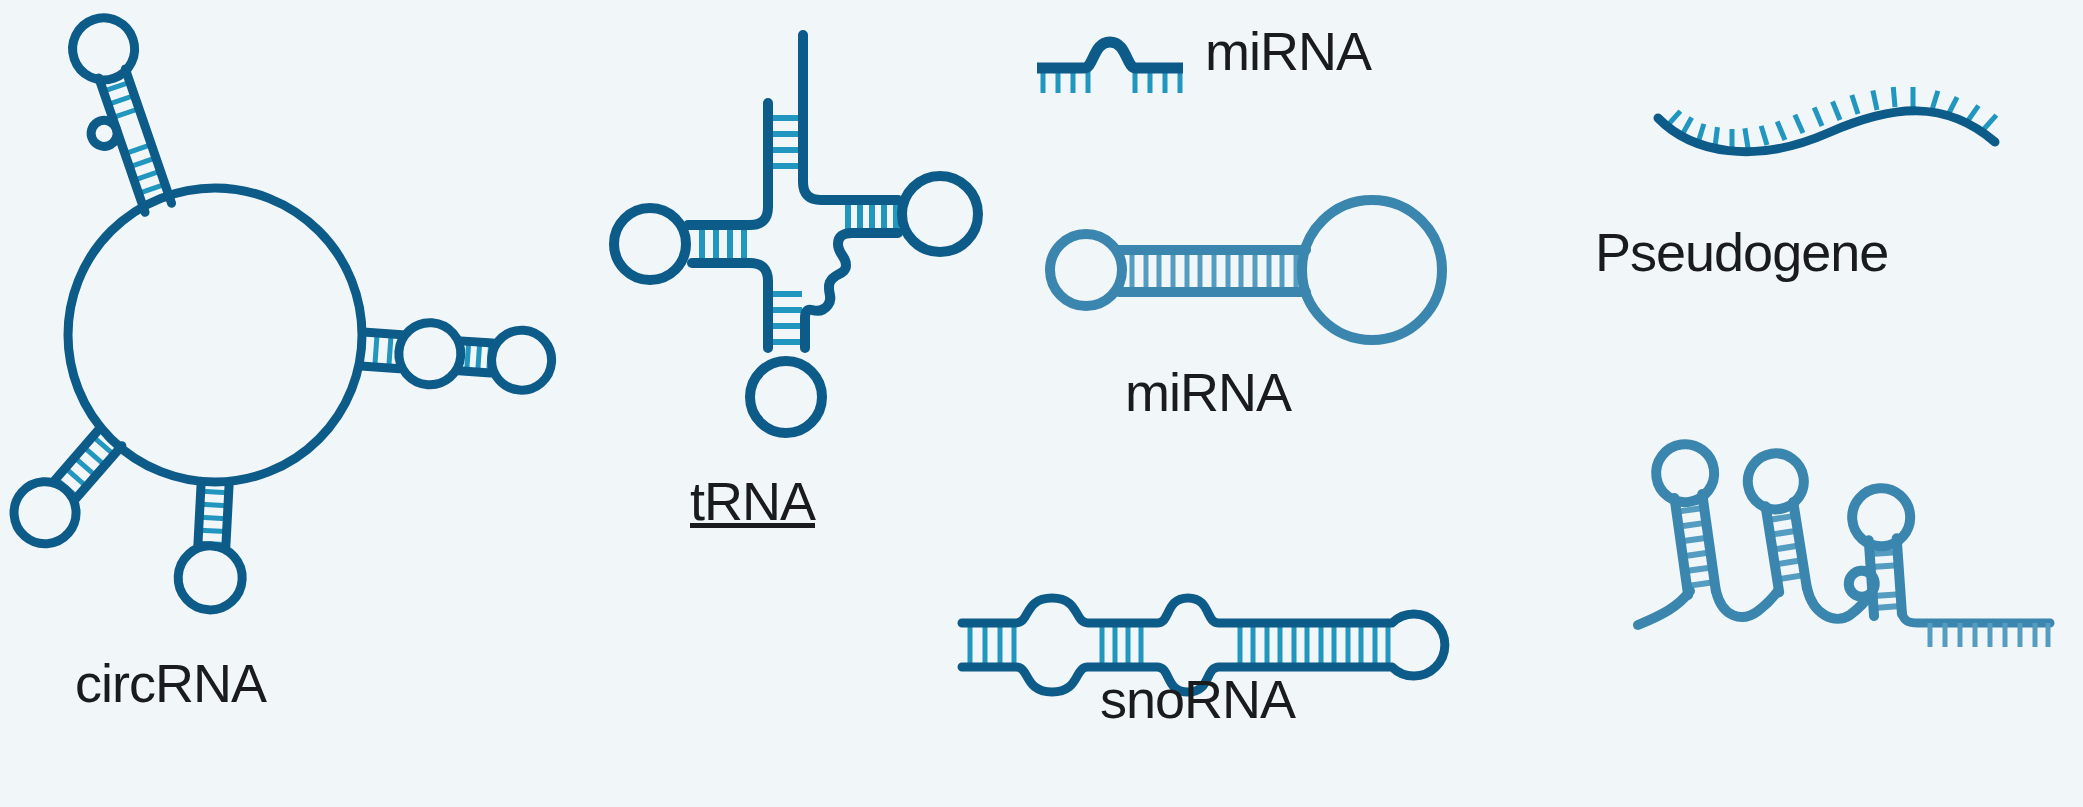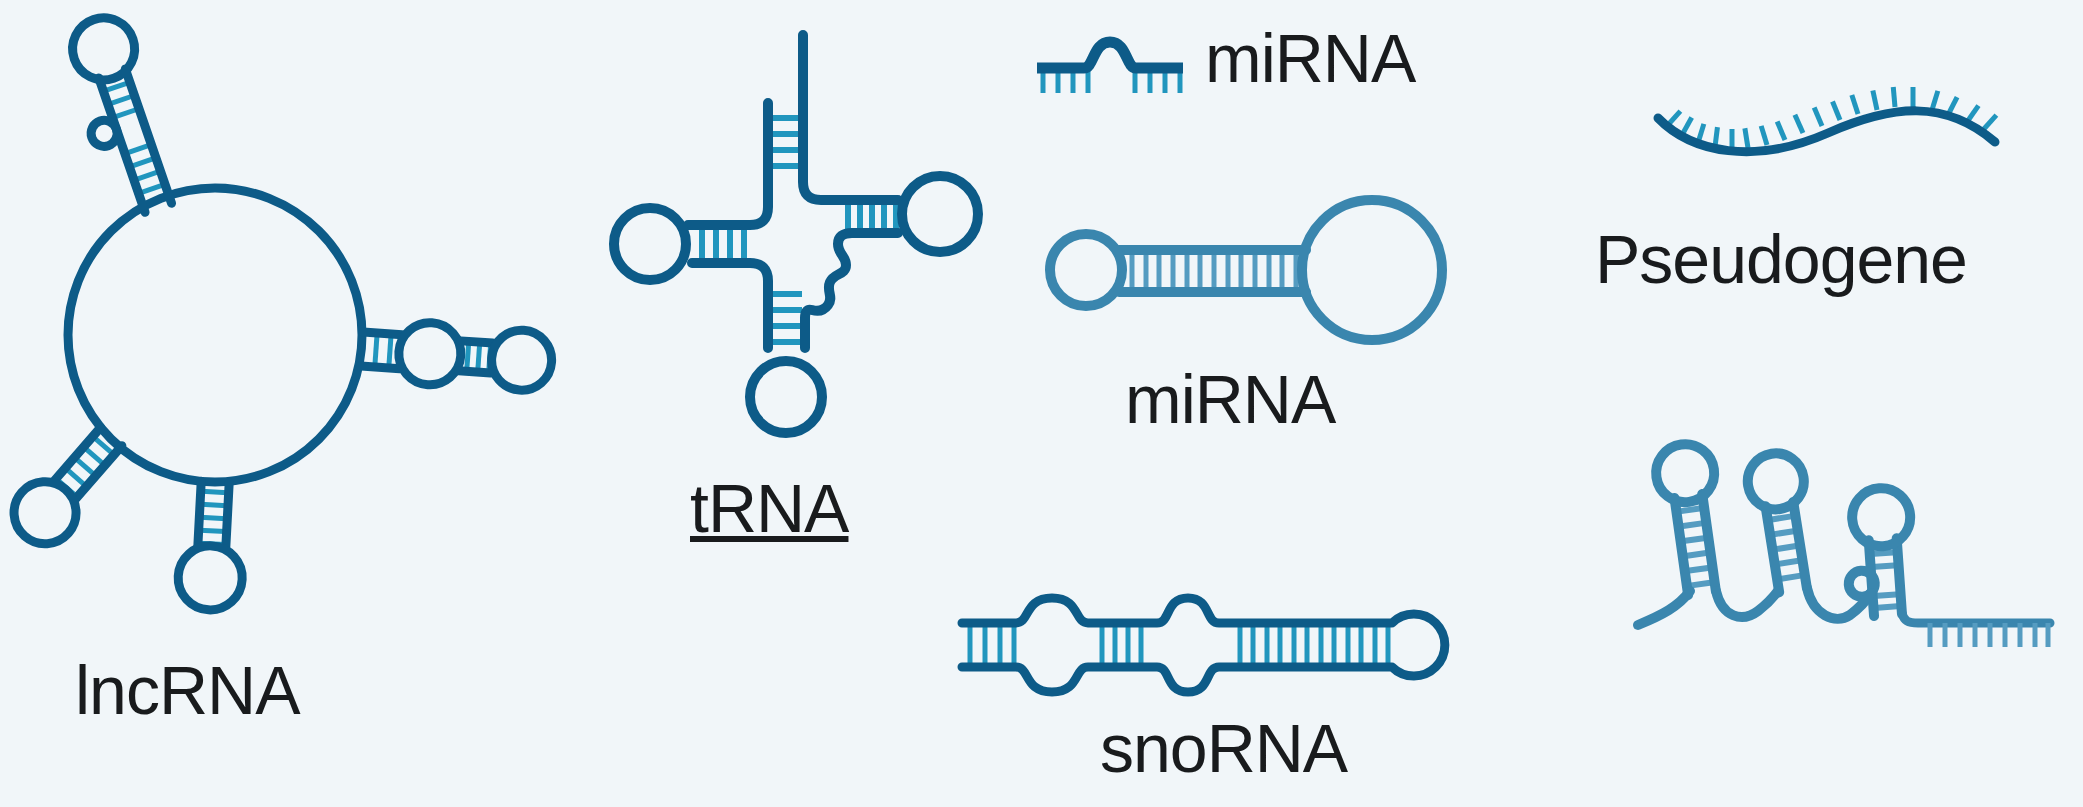--- a/index.html
+++ b/index.html
@@ -6,21 +6,21 @@
   #stage{
     position:relative;
     width:2083px;height:807px;
     background:var(--background,#f1f6f9);
     overflow:hidden;
     font-family:"Liberation Sans","DejaVu Sans",sans-serif;
   }
   .abs{position:absolute;}
   .rna-label{
     color:var(--label-color,#191b1d);
-    font-size:68px;
+    font-size:54px;
     line-height:1;
     letter-spacing:-1px;
     white-space:nowrap;
   }
   svg{display:block;overflow:visible;}
   svg *{fill:none;}
   .dark{stroke:var(--dark-blue,#0d5b88);}
   .teal{stroke:var(--teal,#2196be);}
   .med{stroke:var(--medium-blue,#3a86ae);}
   .medl{stroke:var(--medium-blue-light,#559cc1);}
@@ -83,21 +83,21 @@
       <line class="dark w9 rc" x1="352" y1="358" x2="391" y2="358"></line>
       <circle class="dark w9" cx="420" cy="341" r="31"></circle>
       <line class="teal w5" x1="458" y1="327" x2="458" y2="355"></line>
       <line class="teal w5" x1="469" y1="327" x2="469" y2="355"></line>
       <line class="teal w5" x1="480" y1="327" x2="480" y2="355"></line>
       <line class="dark w9 rc" x1="450" y1="326" x2="482" y2="326"></line>
       <line class="dark w9 rc" x1="450" y1="356" x2="482" y2="356"></line>
       <circle class="dark w9" cx="512" cy="341" r="30"></circle>
     </g>
   </svg>
-  <div class="abs rna-label" style="left:75px;top:656px;">lncRNA</div>
+  <div class="abs rna-label" style="left:75px;top:656px;">circRNA</div>
 
   <svg class="abs" style="left:440px;top:18px;" width="560" height="430" viewBox="0 0 560 430">
 
     <line class="teal w6" x1="331" y1="100" x2="360" y2="100"></line>
     <line class="teal w6" x1="331" y1="116" x2="360" y2="116"></line>
     <line class="teal w6" x1="331" y1="132" x2="360" y2="132"></line>
     <line class="teal w6" x1="331" y1="148" x2="360" y2="148"></line>
 
     <line class="teal w6" x1="262" y1="209" x2="262" y2="243"></line>
     <line class="teal w6" x1="276" y1="209" x2="276" y2="243"></line>
@@ -206,21 +206,21 @@
       <line x1="371" y1="37" x2="371" y2="77"></line>
       <line x1="384" y1="37" x2="384" y2="77"></line>
       <line x1="398" y1="37" x2="398" y2="77"></line>
       <line x1="411" y1="37" x2="411" y2="77"></line>
       <line x1="425" y1="37" x2="425" y2="77"></line>
       <line x1="438" y1="37" x2="438" y2="77"></line>
     </g>
 
     <path class="dark w9 rc" d="M 12,35 H 66 C 80,35 74,10 102,10 C 130,10 124,35 138,35 H 207 C 221,35 215,10 238,10 C 261,10 255,35 269,35 H 442 A 31,31 0 1 1 442,79 H 269 C 255,79 261,104 238,104 C 215,104 221,79 207,79 H 138 C 124,79 130,104 102,104 C 74,104 80,79 66,79 H 12"></path>
   </svg>
-  <div class="abs rna-label" style="left:1100px;top:714px;">snoRNA</div>
+  <div class="abs rna-label" style="left:1100px;top:672px;">snoRNA</div>
 
   <svg class="abs" style="left:1630px;top:425px;" width="430" height="235" viewBox="0 0 430 235">
 
     <g transform="rotate(-8 72 168)">
       <g class="medl w6">
         <line x1="59" y1="84" x2="85" y2="84"></line>
         <line x1="59" y1="99" x2="85" y2="99"></line>
         <line x1="59" y1="114" x2="85" y2="114"></line>
         <line x1="59" y1="129" x2="85" y2="129"></line>
         <line x1="59" y1="144" x2="85" y2="144"></line>

